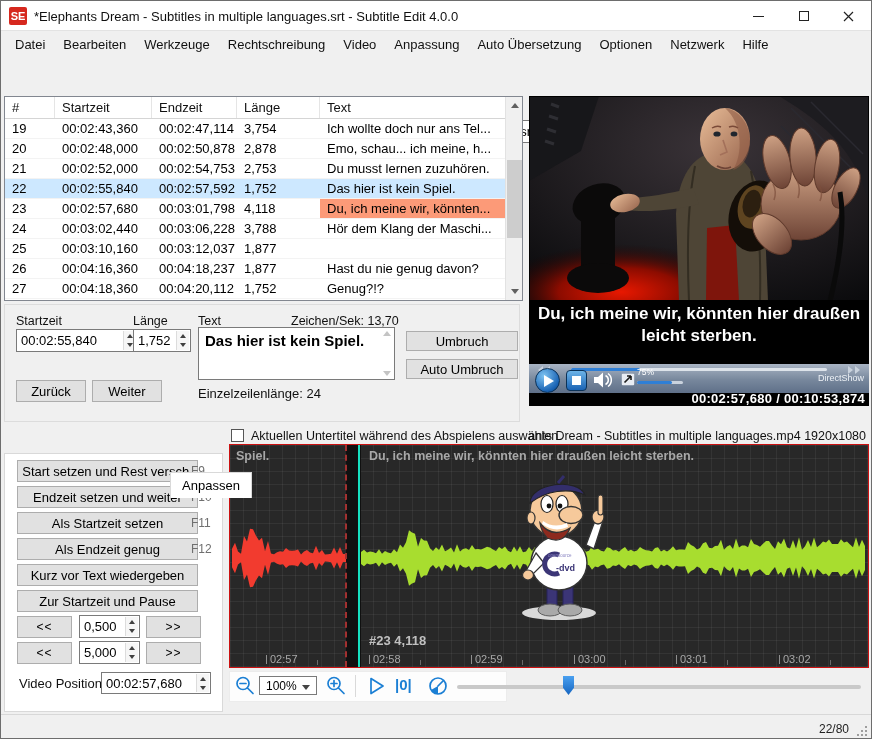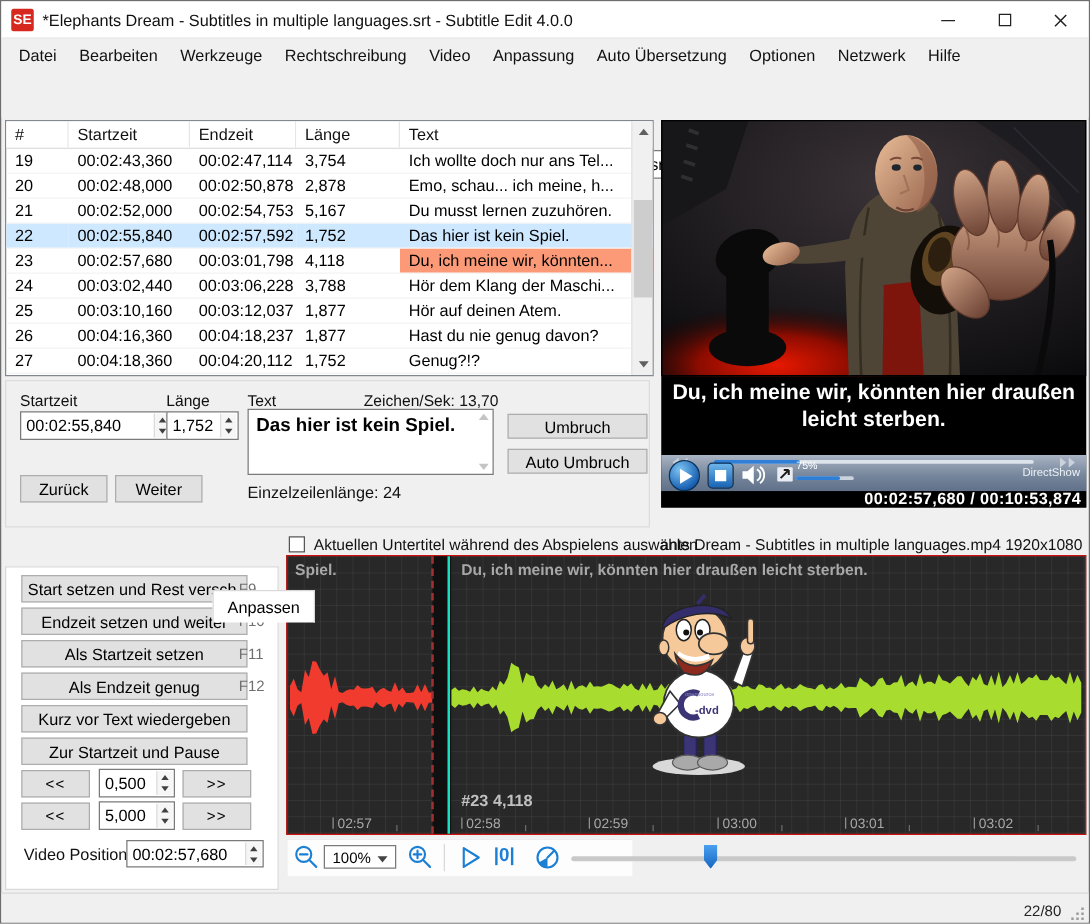--- a/index.html
+++ b/index.html
@@ -252,21 +252,21 @@
       <div>20</div>
         <div>00:02:48,000</div>
         <div>00:02:50,878</div>
         <div>2,878</div>
         <div>Emo, schau... ich meine, h...</div>
     </div>
     <div class="lv-grid lv-row">
       <div>21</div>
         <div>00:02:52,000</div>
         <div>00:02:54,753</div>
-        <div>5,167</div>
+        <div>2,753</div>
         <div>Du musst lernen zuzuhören.</div>
     </div>
     <div class="lv-grid lv-row selected">
       <div>22</div>
         <div>00:02:55,840</div>
         <div>00:02:57,592</div>
         <div>1,752</div>
         <div>Das hier ist kein Spiel.</div>
     </div>
     <div class="lv-grid lv-row">
@@ -281,21 +281,20 @@
         <div>00:03:02,440</div>
         <div>00:03:06,228</div>
         <div>3,788</div>
         <div>Hör dem Klang der Maschi...</div>
     </div>
     <div class="lv-grid lv-row">
       <div>25</div>
         <div>00:03:10,160</div>
         <div>00:03:12,037</div>
         <div>1,877</div>
-        <div>Hör auf deinen Atem.</div>
     </div>
     <div class="lv-grid lv-row">
       <div>26</div>
         <div>00:04:16,360</div>
         <div>00:04:18,237</div>
         <div>1,877</div>
         <div>Hast du nie genug davon?</div>
     </div>
     <div class="lv-grid lv-row">
       <div>27</div>

